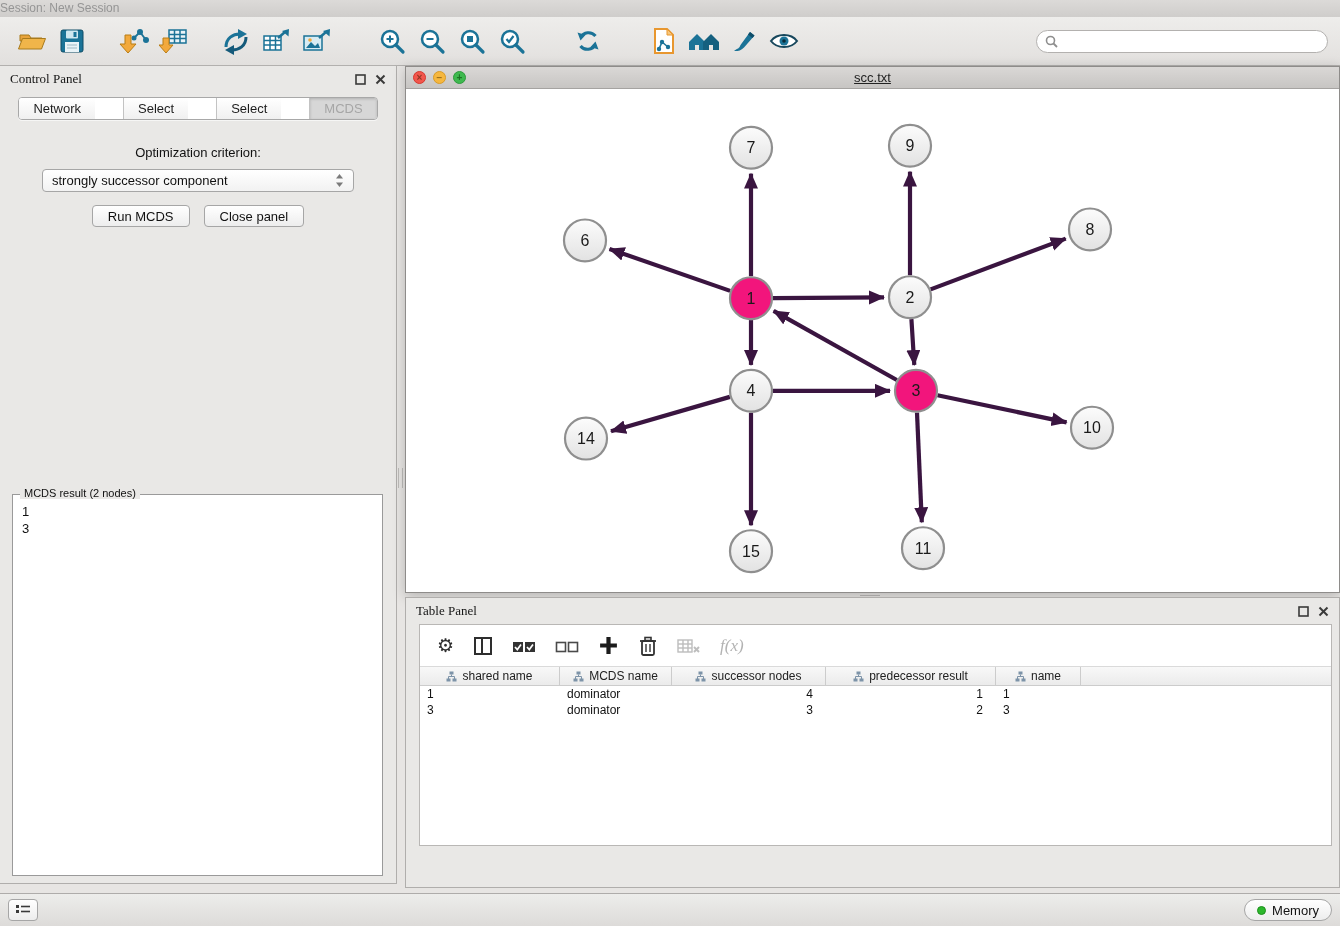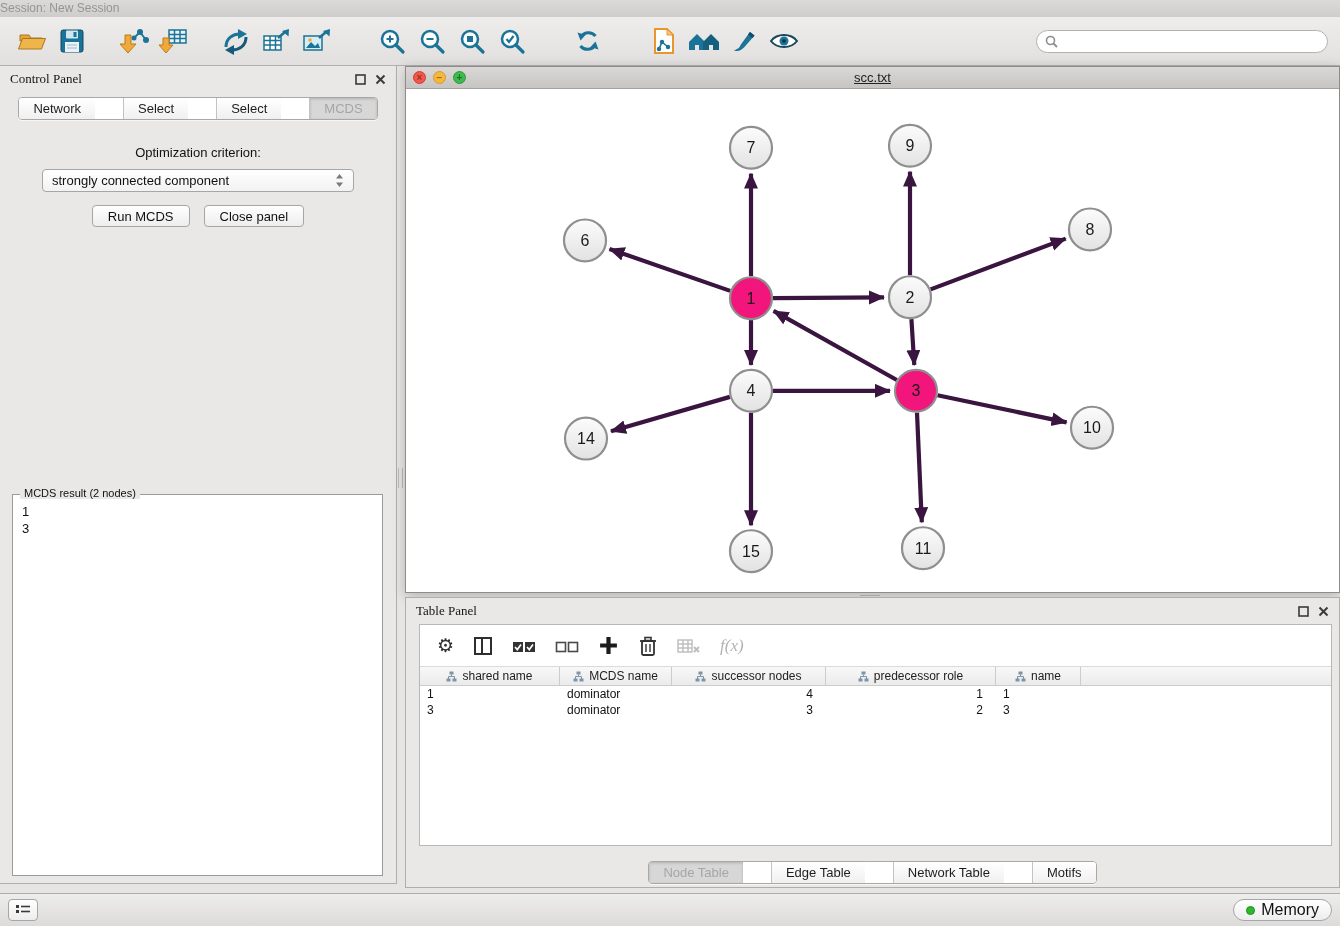--- a/index.html
+++ b/index.html
@@ -83,21 +83,21 @@
   .td-right { text-align:right; padding-right:13px; }
   .tp-tabs { position:absolute; left:0; right:0; bottom:3px; display:flex; justify-content:center; }
 
   
   .statusbar { position:absolute; left:0; bottom:0; width:1340px; height:33px;
     background:linear-gradient(#ededeb,#dddbd9); border-top:1px solid #aeacaa;
     display:flex; align-items:center; padding:0 8px; }
   .sb-btn { height:22px; border:1px solid #a6a6a6; border-radius:4px;
     background:linear-gradient(#ffffff,#ededed); display:flex; align-items:center; justify-content:center; }
   .sb-left-btn { width:30px; }
-  .memory-btn { margin-left:auto; border-radius:11px; gap:6px; padding:0 12px; font-size:16px; color:#111; }
+  .memory-btn { margin-left:auto; border-radius:11px; gap:6px; padding:0 12px; font-size:13px; color:#111; }
   .memory-dot { width:9px; height:9px; border-radius:50%; background:#2db82d; border:1px solid #1d8f1d; }
 
   
   .grip-v { position:absolute; left:398px; top:468px; width:5px; height:20px;
     border-left:1px solid #bdbbb9; border-right:1px solid #bdbbb9; }
   .grip-h { position:absolute; left:860px; top:592px; width:20px; height:4px;
     border-top:1px solid #bdbbb9; border-bottom:1px solid #bdbbb9; }
 </style>
 </head>
 <body>
@@ -284,21 +284,21 @@
           <div class="seg">Network</div>
           <div class="seg">Select</div>
           <div class="seg">Select</div>
           <div class="seg seg-active">MCDS</div>
         </div>
     </div>
 
     <div class="opt-label">Optimization criterion:</div>
 
     <div class="dropdown">
-      <span>strongly connected component</span>
+      <span>strongly successor component</span>
       <span class="stepper">
         <svg width="9" height="15" viewBox="0 0 9 15">
           <path d="M4.5 1 L8 5.5 H1 Z" fill="#7a7a7a"></path>
           <path d="M4.5 14 L1 9.5 H8 Z" fill="#7a7a7a"></path>
         </svg>
       </span>
     </div>
 
     <div class="btn-row">
       <button class="mac-btn">Run MCDS</button>
@@ -499,21 +499,21 @@
             </svg>
             <span class="th-label">successor nodes</span>
           </div>
           <div class="th" style="width: 170px;">
             <svg width="11" height="11" viewBox="0 0 11 11">
               <path d="M5.5 3.5 v2 M2.5 8 v-2.5 h6 V8" stroke="#7d93a8" fill="none" stroke-width="1"></path>
               <rect x="3.5" y="0.5" width="4" height="3" fill="#7d93a8"></rect>
               <rect x="0.5" y="7.5" width="4" height="3" fill="#7d93a8"></rect>
               <rect x="6.5" y="7.5" width="4" height="3" fill="#7d93a8"></rect>
             </svg>
-            <span class="th-label">predecessor role</span>
+            <span class="th-label">predecessor result</span>
           </div>
           <div class="th" style="width: 85px;">
             <svg width="11" height="11" viewBox="0 0 11 11">
               <path d="M5.5 3.5 v2 M2.5 8 v-2.5 h6 V8" stroke="#7d93a8" fill="none" stroke-width="1"></path>
               <rect x="3.5" y="0.5" width="4" height="3" fill="#7d93a8"></rect>
               <rect x="0.5" y="7.5" width="4" height="3" fill="#7d93a8"></rect>
               <rect x="6.5" y="7.5" width="4" height="3" fill="#7d93a8"></rect>
             </svg>
             <span class="th-label">name</span>
           </div>
@@ -530,28 +530,20 @@
           <div class="tr">
             <div class="td" style="width: 140px;">3</div>
             <div class="td" style="width: 112px;">dominator</div>
             <div class="td td-right" style="width: 154px;">3</div>
             <div class="td td-right" style="width: 170px;">2</div>
             <div class="td" style="width: 85px;">3</div>
           </div>
         </div>
     </div>
 
-    <div class="tp-tabs">
-      <div class="segmented">
-          <div class="seg seg-active">Node Table</div>
-          <div class="seg">Edge Table</div>
-          <div class="seg">Network Table</div>
-          <div class="seg">Motifs</div>
-        </div>
-    </div>
   </div>
 
   <div class="statusbar">
     <div class="sb-btn sb-left-btn">
       <svg width="16" height="13" viewBox="0 0 16 13">
         <rect x="1" y="1" width="3" height="3" fill="#3a3a3a"></rect>
           <line x1="6" y1="2.5" x2="15" y2="2.5" stroke="#3a3a3a" stroke-width="1.6"></line>
         <rect x="1" y="6" width="3" height="3" fill="#3a3a3a"></rect>
           <line x1="6" y1="7.5" x2="15" y2="7.5" stroke="#3a3a3a" stroke-width="1.6"></line>
       </svg>

